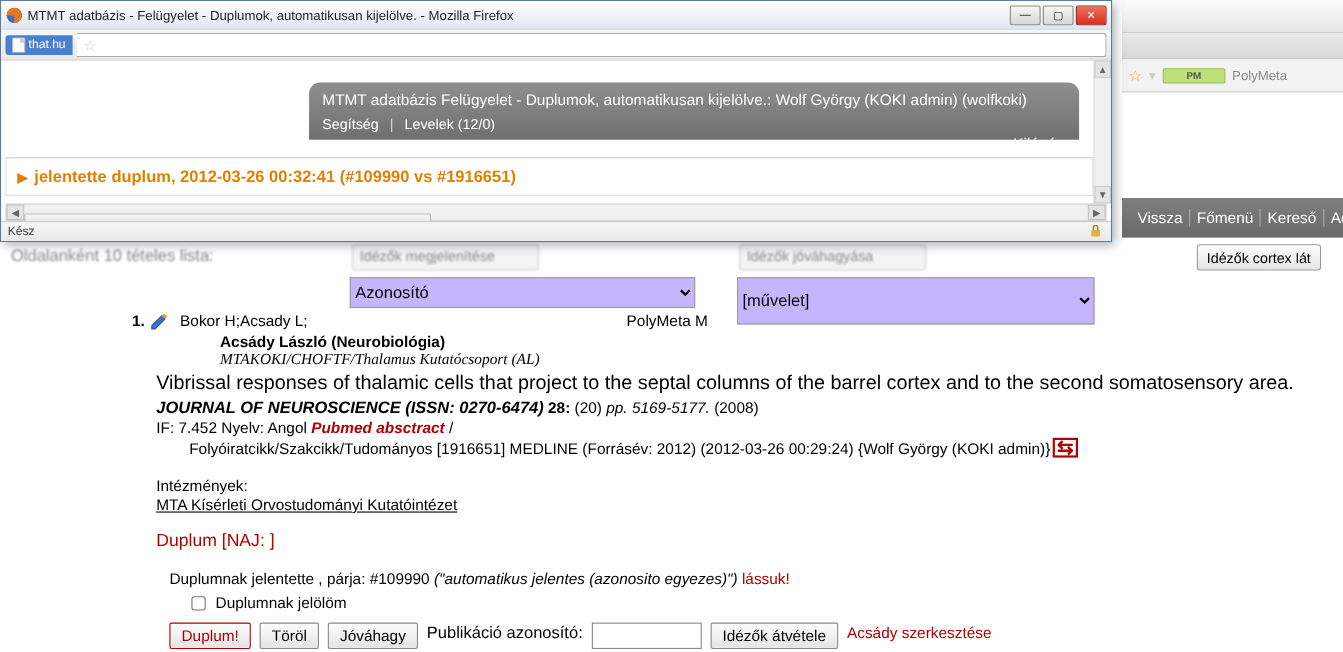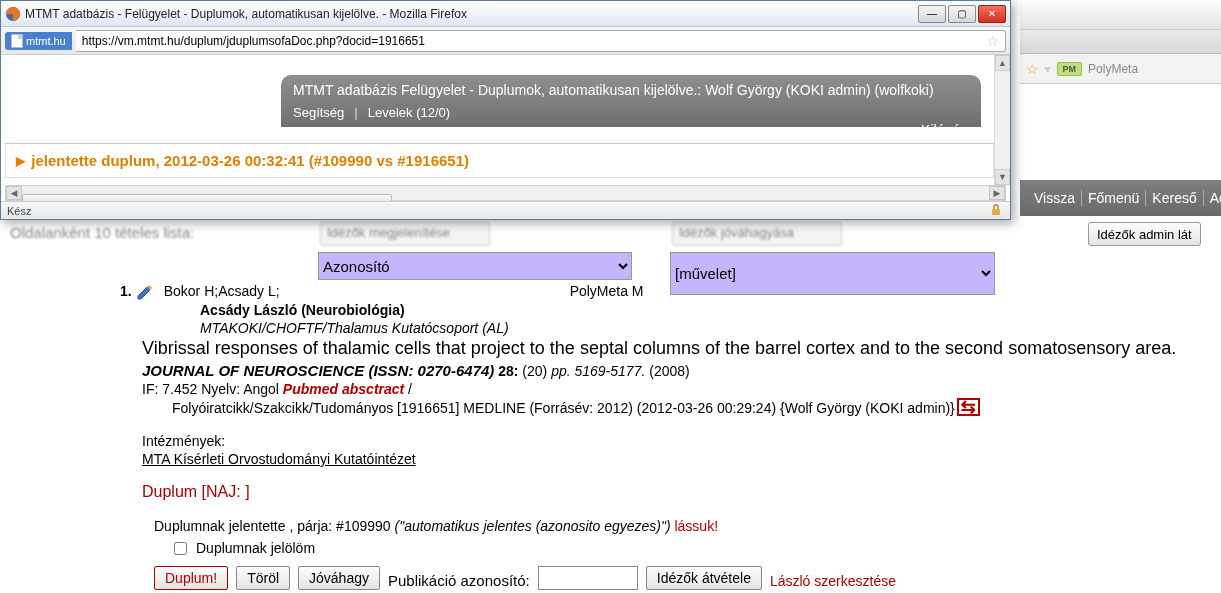--- a/index.html
+++ b/index.html
@@ -7,53 +7,53 @@
 
 
 .bg-bar { position: absolute; left: 1020px; top: 180px; right: 0; height: 36px; background: linear-gradient(#7f7f7f,#6a6a6a); color: #fff; display: flex; align-items: center; padding: 0 8px; gap: 6px; font-size: 14px; }
 .bg-bar span { border-left: 1px solid #aaa; padding-left: 6px; }
 .bg-bar span:first-child { border: none; }
 
 .bg-toolbar { position: absolute; left: 1020px; top: 54px; right: 0; height: 30px; background: #f2f2f2; border-bottom: 1px solid #ccc; display: flex; align-items: center; gap: 6px; padding: 0 6px; font-size: 12px; color: #555; }
 .bg-tabbar { position: absolute; left: 1020px; top: 30px; right: 0; height: 24px; background: linear-gradient(#eaeaea,#d8d8d8); border-bottom: 1px solid #bbb; }
 .bg-titlebar { position: absolute; left: 1020px; top: 0; right: 0; height: 30px; background: linear-gradient(#fdfdfd,#e4e4e4); border-bottom: 1px solid #ccc; }
 .bg-star { color: #f0b000; font-size: 14px; }
-.pm-icon { background: #bde07a; color: #555; font-size: 9px; padding: 1px 5px; border-radius: 2px; font-weight: bold; border:1px solid #9cc050;}
+.pm-icon { background: #bde07a; color: #555; font-size: 9px; padding: 1px 21px; border-radius: 2px; font-weight: bold; border:1px solid #9cc050;}
 .bg-admin-btn { position: absolute; left: 1088px; top: 222px; height: 24px; background: linear-gradient(#fdfdfd,#e4e4e4); border: 1px solid #999; font-size: 13px; padding: 2px 8px; border-radius: 3px; }
 
 .bg-dd1 { position: absolute; left: 318px; top: 252px; width: 314px; height: 28px; }
 .bg-dd2 { position: absolute; left: 670px; top: 252px; width: 325px; height: 43px; }
 select.bg-dd { width: 100%; height: 100%; font-size: 15px; border: 1px solid #999; background: #c4b5fd; }
 
 .bg-blur1 { position: absolute; left: 320px; top: 222px; width: 170px; height: 24px; background: #f4f4f4; border: 1px solid #ccc; filter: blur(1px); color:#888; font-size:13px; padding:2px 6px; border-radius:3px;}
 .bg-blur2 { position: absolute; left: 672px; top: 222px; width: 170px; height: 24px; background: #f4f4f4; border: 1px solid #ccc; filter: blur(1px); color:#888; font-size:13px; padding:2px 6px; border-radius:3px;}
 .bg-blurtext { position:absolute; left:10px; top:224px; color:#888; font-size:15px; filter:blur(1px);}
 
 
 .content { position: absolute; left: 0; top: 283px; right: 0; padding: 0 14px; font-size: 14px; }
 .item-row { display: flex; align-items: flex-start; }
 .num { font-weight: bold; margin-left: 106px; }
 .pencil { width: 18px; height: 18px; display: inline-flex; align-items: center; justify-content: center; margin: 0 4px; }
 .entry-block { margin-left: 128px; line-height: 1.3; }
 .author-bold { font-family: Verdana, sans-serif; font-weight: bold; font-size: 14px; }
-.affil { font-style: italic; font-family: Liberation Sans, sans-serif; }
+.affil { font-style: italic; font-family: Liberation Serif, serif; }
 .title-line { font-size: 18px; }
 .journal { font-weight: bold; font-style: italic; font-size: 15px; }
 .pages { font-style: italic; }
 .abstract-link { color: #b00000; font-weight: bold; font-style: italic; }
 .meta-line { margin-left: 30px; font-size: 14px; }
 .merge-icon { font-weight: bold; font-size: 18px; color: #b00000; border: 2px solid #b00000; padding: 0 2px; display:inline-block; line-height:14px; margin-left:2px;}
 .intezmeny { margin-top: 14px; font-size: 14px; }
 .intezmeny-link { text-decoration: underline; color: #000; }
 .import-line { margin-top: 14px; color: #b00000; font-size: 16px; font-family: Verdana,sans-serif;}
 .duplum-report { margin-top: 14px; font-size: 14px; }
 .duplum-report em { font-style: italic; }
 .lassuk { color: #b00000; }
 .checkbox-row { margin-top: 4px; margin-left: 28px; display: flex; align-items: center; gap: 6px; }
-.btnrow { margin-top: 8px; margin-left: 12px; display: flex; align-items: flex-end; gap: 8px; font-size: 15px; }
+.btnrow { margin-top: 8px; margin-left: 12px; display: flex; align-items: flex-start; gap: 8px; font-size: 15px; }
 .btn { background: linear-gradient(#fdfdfd,#e4e4e4); border: 1px solid #888; padding: 3px 10px; font-size: 14px; border-radius: 2px; cursor: pointer; }
 .btn.red { color: #b00000; border-color: #b00000; }
 .pub-input { width: 100px; height: 24px; border: 1px solid #888; }
 .citers-link { color: #b00000; font-size: 14px; }
 
 
 .popup-window { position: absolute; left: 0; top: 0; width: 1011px; height: 220px; box-shadow: 3px 3px 10px rgba(0,0,0,0.35); border: 1px solid #5a7aa0; background: #fff; }
 .win-titlebar { height: 26px; background: linear-gradient(#fff,#e0e7f3); display: flex; align-items: center; padding: 0 4px; font-size: 12px; border-bottom: 1px solid #bcc; }
 .ff-icon { width: 16px; height: 16px; margin-right: 4px; }
 .win-title { flex: 1; color: #222; }
@@ -99,21 +99,21 @@
 </div>
 <div class="bg-bar">
   <span>Vissza</span>
   <span>Főmenü</span>
   <span>Kereső</span>
   <span>Ad</span>
 </div>
 <div class="bg-blurtext">Oldalanként 10 tételes lista:</div>
 <div class="bg-blur1">Idézők megjelenítése</div>
 <div class="bg-blur2">Idézők jóváhagyása</div>
-<button class="bg-admin-btn">Idézők admin lát</button>
+<button class="bg-admin-btn">Idézők cortex lát</button>
 <div class="bg-dd1"><select class="bg-dd"><option>Azonosító</option></select></div>
 <div class="bg-dd2"><select class="bg-dd"><option>[művelet]</option></select></div>
 
 <div class="content">
   <div class="item-row">
     <span class="num">1.</span>
     <span class="pencil">
       <svg width="18" height="18" viewBox="0 0 18 18">
           <path d="M2 13 L11 4 L14 7 L5 16 L2 16 Z" fill="#3a74c4" stroke="#2a5aa0"></path>
           <path d="M11 4 L13 2 L16 5 L14 7 Z" fill="#e0a040"></path>
@@ -147,21 +147,21 @@
       <input type="checkbox" style="">
       <span>Duplumnak jelölöm</span>
     </div>
     <div class="btnrow">
       <button class="btn red">Duplum!</button>
       <button class="btn">Töröl</button>
       <button class="btn">Jóváhagy</button>
       <span>Publikáció azonosító:</span>
       <input class="pub-input" type="text" style="">
       <button class="btn">Idézők átvétele</button>
-      <span class="citers-link">László szerkesztése</span>
+      <span class="citers-link">Acsády szerkesztése</span>
     </div>
   </div>
 </div>
 
 <div class="popup-window">
   <div class="win-titlebar">
     <span class="ff-icon">
       <svg width="16" height="16" viewBox="0 0 16 16">
           <circle cx="8" cy="8" r="7" fill="#4a6aa8"></circle>
           <path d="M1 8 A7 7 0 0 1 15 8 A7 7 0 0 1 8 15 L8 8 Z" fill="#e87722"></path>
@@ -170,24 +170,23 @@
     <span class="win-title">MTMT adatbázis - Felügyelet - Duplumok, automatikusan kijelölve. - Mozilla Firefox</span>
     <div class="win-btns">
       <div class="win-btn">—</div>
       <div class="win-btn">▢</div>
       <div class="win-btn close">✕</div>
     </div>
   </div>
   <div class="addr-bar">
     <span class="site-badge">
       <span class="pageicon"></span>
-      <span>mtmt.hu</span>
+      <span>that.hu</span>
     </span>
     <div class="url-input">
-      <span>https://vm.mtmt.hu/duplum/jduplumsofaDoc.php?docid=1916651</span>
       <span class="star">☆</span>
     </div>
   </div>
   <div class="popup-body">
     <div class="bread-bar">
       <div class="gray-banner">
         <div>MTMT adatbázis Felügyelet - Duplumok, automatikusan kijelölve.: Wolf György (KOKI admin) (wolfkoki)</div>
         <span class="right kilepes">Kilépés</span>
         <div class="subline">
           <span>Segítség</span>

